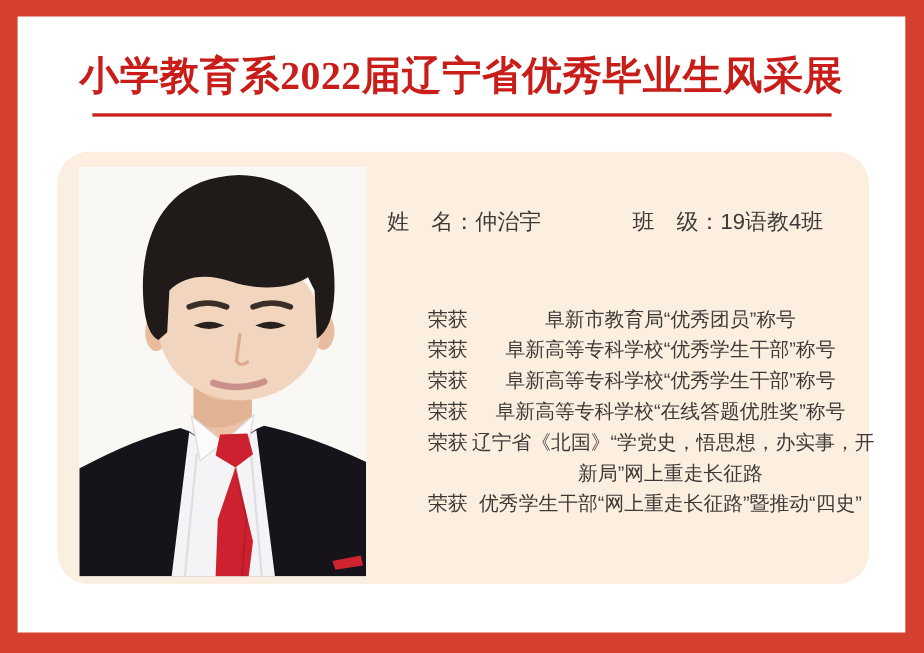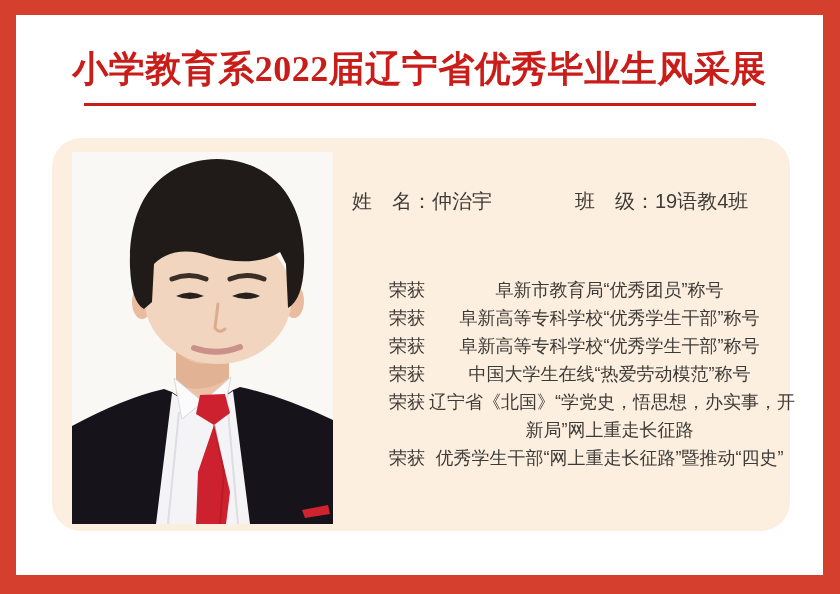--- a/index.html
+++ b/index.html
@@ -161,21 +161,21 @@
         <div class="honor-line">
           <span class="honor-label">荣获</span>
           <span class="honor-text">阜新高等专科学校“优秀学生干部”称号</span>
         </div>
         <div class="honor-line">
           <span class="honor-label">荣获</span>
           <span class="honor-text">阜新高等专科学校“优秀学生干部”称号</span>
         </div>
         <div class="honor-line">
           <span class="honor-label">荣获</span>
-          <span class="honor-text">中国大学生在线“热爱劳动模范”称号</span>
+          <span class="honor-text">阜新高等专科学校“在线答题优胜奖”称号</span>
         </div>
         <div class="honor-line">
           <span class="honor-label">荣获</span>
           <span class="honor-text">辽宁省《北国》“学党史，悟思想，办实事，开</span>
         </div>
         <div class="honor-line">
           <span class="honor-label"></span>
           <span class="honor-text">新局”网上重走长征路</span>
         </div>
         <div class="honor-line">

